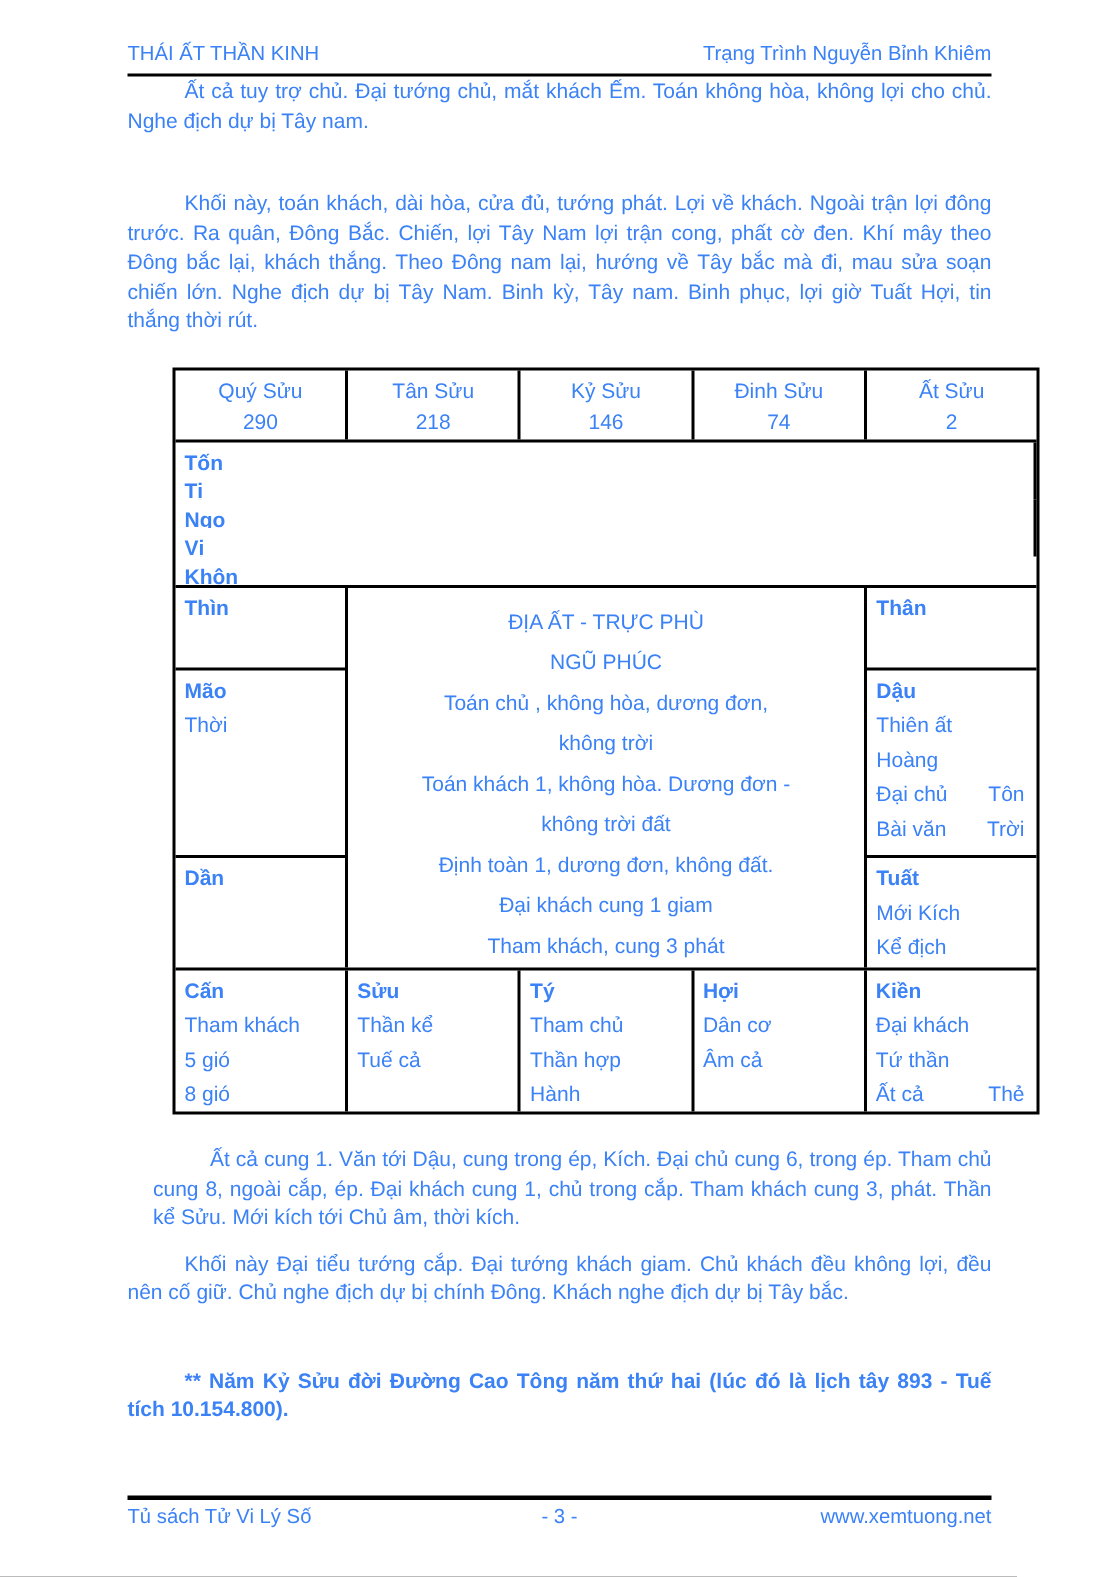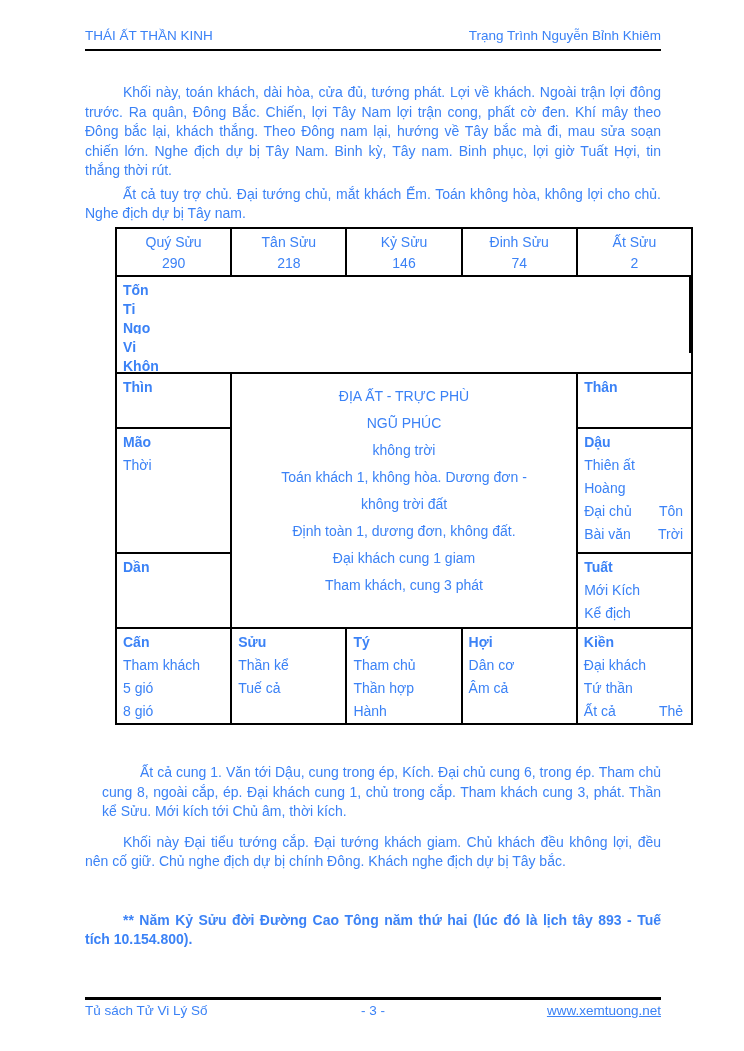--- a/index.html
+++ b/index.html
@@ -22,21 +22,21 @@
     font-size:14px; line-height:19.5px; text-align:justify; }
   .para { margin:0; text-indent:38px; }
   .p1 { margin-top:36px; }
   .p2 { margin-top:4px; }
   .p3 { margin-top:23px;margin-left:17px; }
   .p4 { margin-top:11px; }
   .p5 { margin-top:39px;font-weight:bold; }
   .p6 { margin-top:7px; }
   
   .atable {
-    position:absolute; left:115px; top:227px; width:578px;
+    position:absolute; left:115px; top:245px; width:578px;
     border:2px solid #000; box-sizing:border-box;
     font-size:14px; line-height:23px; background:#fff;
   }
   .trow { display:flex; border-bottom:2px solid #000; box-sizing:border-box; }
   .trow:last-child { border-bottom:none; }
   .tc { flex:1; border-right:2px solid #000; box-sizing:border-box;
         padding:2px 6px; overflow:hidden; }
   .tc:last-child { border-right:none; }
   .r1 { height:48px; text-align:center; }
   .r1 .tc { padding-top:3px; line-height:21px; }
@@ -53,35 +53,35 @@
   .sub.s3 { flex:1; }
   .centerc { flex:1; text-align:center; padding-top:9px; line-height:27px; box-sizing:border-box; }
   .pairline { display:flex; justify-content:space-between; padding-right:2px; }
   
   .ftr-rule { position:absolute; left:85px; top:997px; width:576px; height:3px; background:#000; }
   .ftr { position:absolute; left:85px; top:1003px; width:576px;
     display:flex; font-size:13.5px;gap:40px; }
   .ftr .fl { flex:1; text-align:left; }
   .ftr .fc { flex:1; text-align:center; }
   .ftr .fr { flex:1; text-align:right; }
-  .link { text-decoration:underline; cursor:pointer; }
+  .link { cursor:pointer; }
 </style>
 </head>
 <body>
 
 <div class="page">
 
   <div class="hdr">
     <span>THÁI ẤT THẦN KINH</span>
     <span>Trạng Trình Nguyễn Bỉnh Khiêm</span>
   </div>
 
   <div class="content">
+    <p class="para p2">Ất cả tuy trợ chủ. Đại tướng chủ, mắt khách Ếm. Toán không hòa, không lợi cho chủ. Nghe địch dự bị Tây nam.</p>
     <p class="para p1">Khối này, toán khách, dài hòa, cửa đủ, tướng phát. Lợi về khách. Ngoài trận lợi đông trước. Ra quân, Đông Bắc. Chiến, lợi Tây Nam lợi trận cong, phất cờ đen. Khí mây theo Đông bắc lại, khách thắng. Theo Đông nam lại, hướng về Tây bắc mà đi, mau sửa soạn chiến lớn. Nghe địch dự bị Tây Nam. Binh kỳ, Tây nam. Binh phục, lợi giờ Tuất Hợi, tin thắng thời rút.</p>
-    <p class="para p2">Ất cả tuy trợ chủ. Đại tướng chủ, mắt khách Ếm. Toán không hòa, không lợi cho chủ. Nghe địch dự bị Tây nam.</p>
   </div>
 
   <div class="atable">
 
     <div class="trow r1">
       <div class="tc">
         <div>Quý Sửu</div>
         <div>290</div>
       </div>
       <div class="tc">
@@ -135,20 +135,21 @@
           <div>Thời</div>
         </div>
         <div class="sub s3">
           <div class="ct">Dần</div>
         </div>
       </div>
 
       <div class="centerc">
         <div>ĐỊA ẤT - TRỰC PHÙ</div>
         <div>NGŨ PHÚC</div>
+        <div>Toán chủ , không hòa, dương đơn,</div>
         <div>không trời</div>
         <div>Toán khách 1, không hòa. Dương đơn -</div>
         <div>không trời đất</div>
         <div>Định toàn 1, dương đơn, không đất.</div>
         <div>Đại khách cung 1 giam</div>
         <div>Tham khách, cung 3 phát</div>
       </div>
 
       <div class="sidecol rgt">
         <div class="sub s1">

